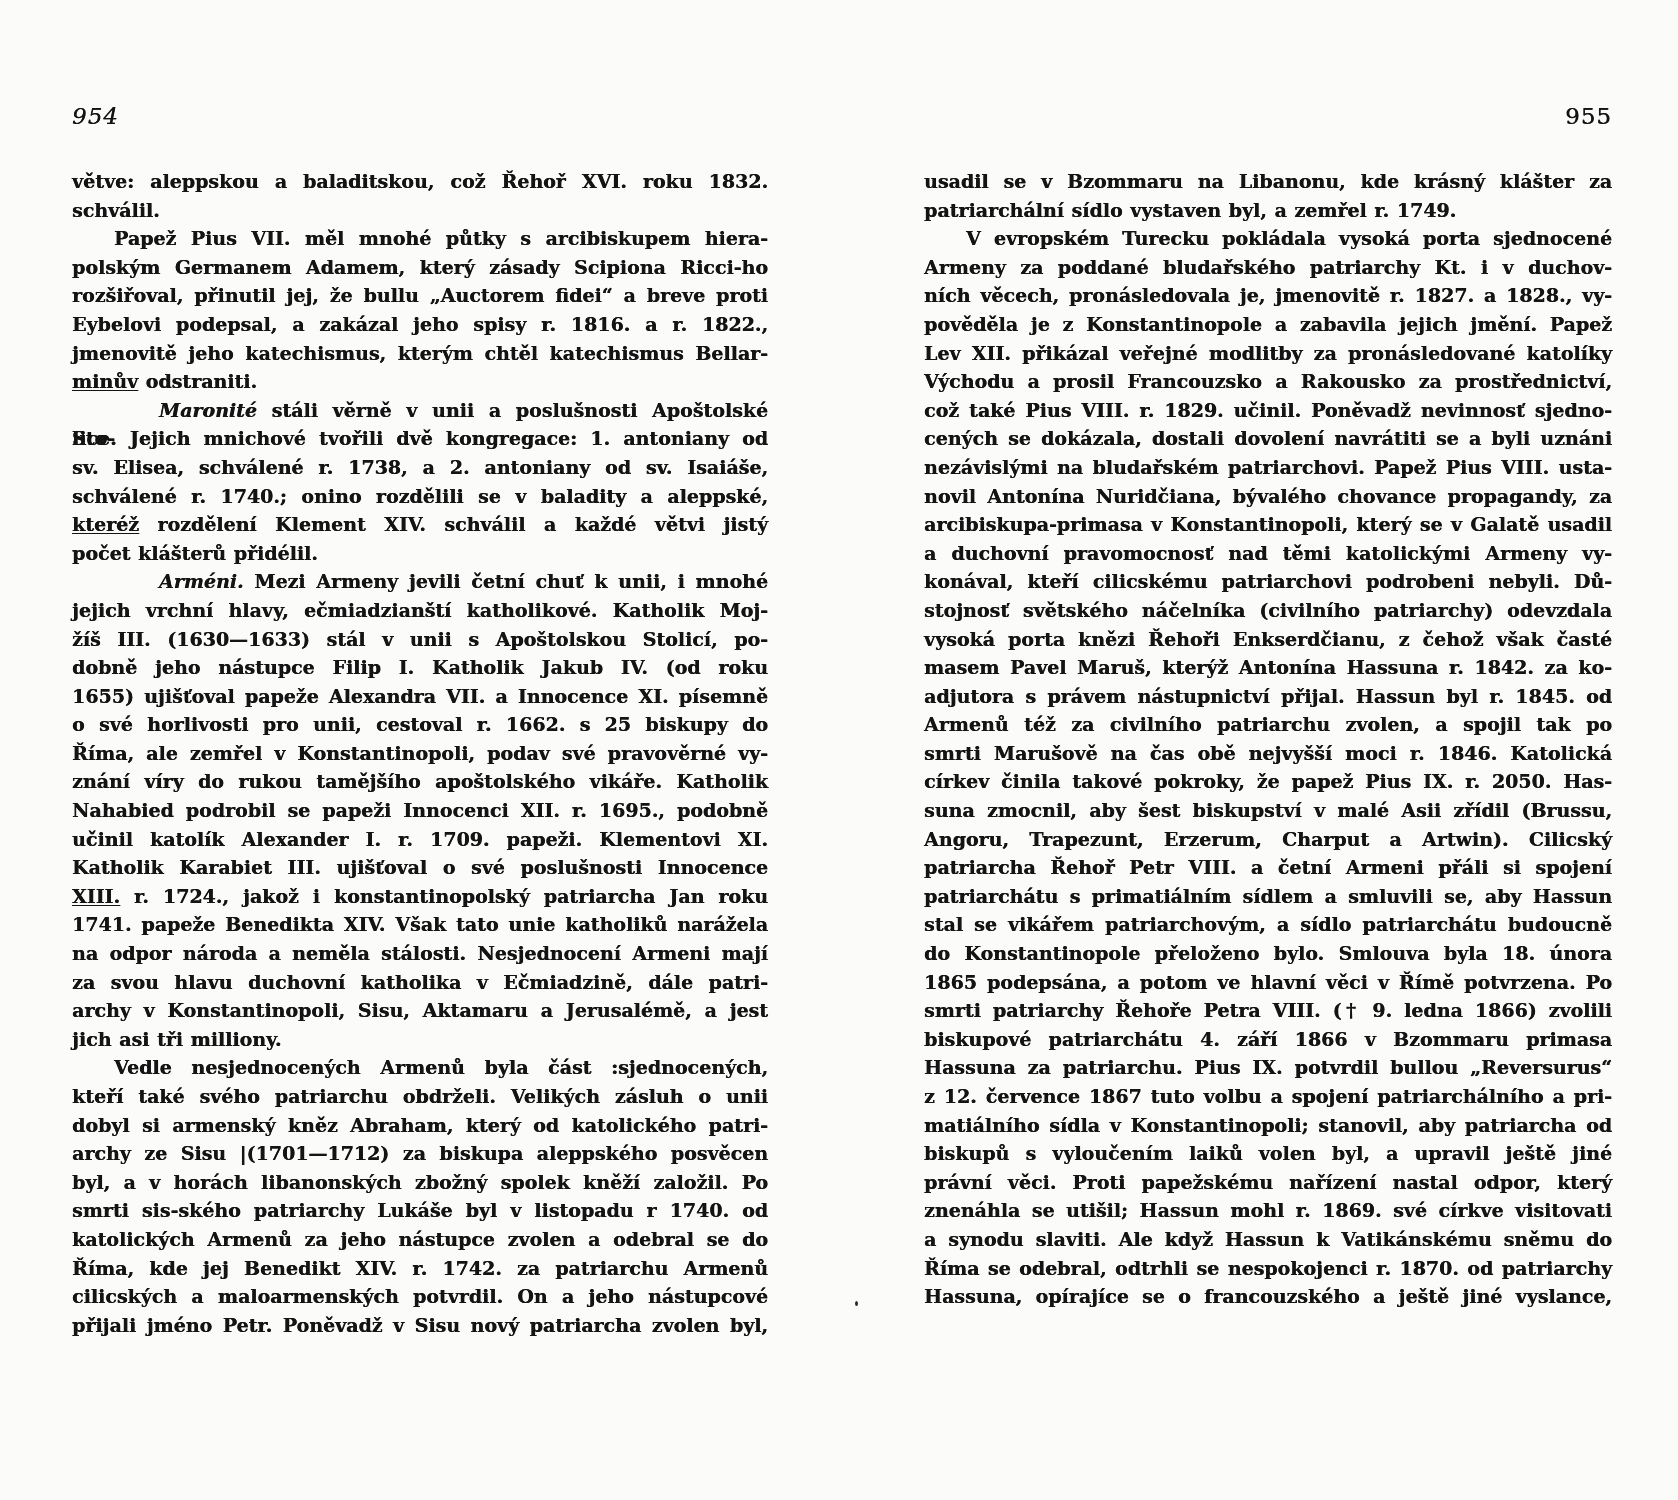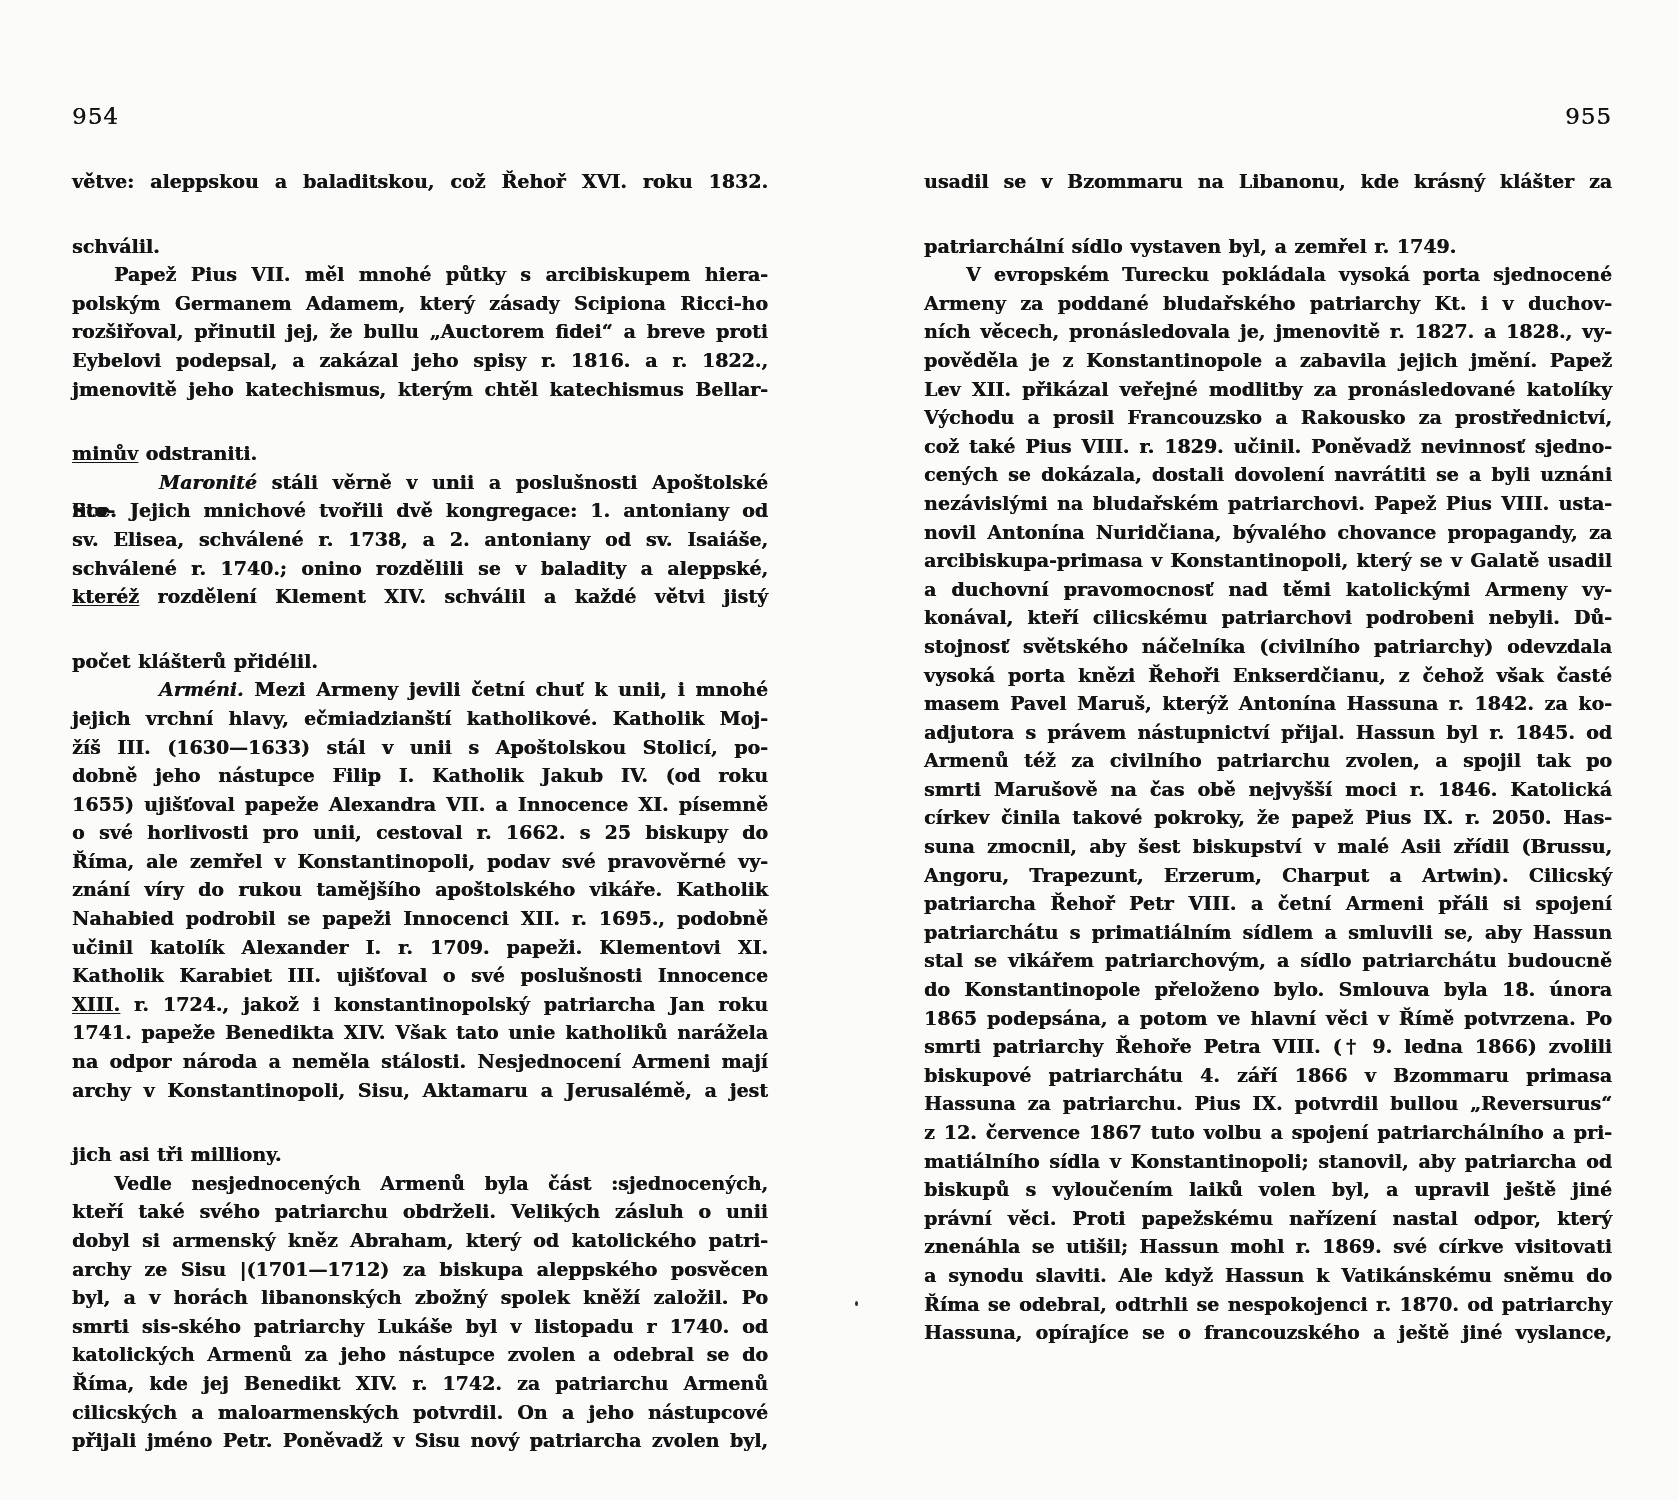--- a/index.html
+++ b/index.html
@@ -12,40 +12,40 @@
     color: #141414;
   }
   .spread { position: absolute; inset: 0; }
   .pagenum {
     position: absolute;
     top: 103px;
     font-size: 23px;
     letter-spacing: 1px;
     text-shadow: 0.35px 0 0 currentColor;
   }
-  .pagenum.pn-left  { left: 72px; }
+  .pagenum.pn-left  { left: 72px; font-style: italic; }
   .pagenum.pn-right { right: 66px; }
   .col {
     position: absolute;
     top: 167px;
     font-size: 19px;
     line-height: 28.6px;
     text-shadow: 0.35px 0 0 currentColor;
     word-spacing: 1px;
     font-weight: bold;
   }
   .col.col-left  { left: 72px;  width: 696px; }
   .col.col-right { left: 924px; width: 688px; }
   .line {
     height: 28.6px;
     text-align: justify;
     text-align-last: justify;
     overflow: visible;
   }
-  .line.end { text-align-last: left; margin-top: 36px; }
+  .line.end { text-align-last: left; }
   .line.ind { text-indent: 42px; }
   .line i { font-style: italic; margin-left: 45px; }
   .line .u { text-decoration: underline; text-underline-offset: 2px; }
   .speck {
     position: absolute;
     left: 855px; top: 1301px;
     width: 3px; height: 5px;
     background: #2a2a2a;
     border-radius: 50%;
   }
@@ -78,20 +78,21 @@
       <div class="line">1655) ujišťoval papeže Alexandra VII. a Innocence XI. písemně</div>
       <div class="line">o své horlivosti pro unii, cestoval r. 1662. s 25 biskupy do</div>
       <div class="line">Říma, ale zemřel v Konstantinopoli, podav své pravověrné vy-</div>
       <div class="line">znání víry do rukou tamějšího apoštolského vikáře. Katholik</div>
       <div class="line">Nahabied podrobil se papeži Innocenci XII. r. 1695., podobně</div>
       <div class="line">učinil katolík Alexander I. r. 1709. papeži. Klementovi XI.</div>
       <div class="line">Katholik Karabiet III. ujišťoval o své poslušnosti Innocence</div>
       <div class="line"><span class="u">XIII.</span> r. 1724., jakož i konstantinopolský patriarcha Jan roku</div>
       <div class="line">1741. papeže Benedikta XIV. Však tato unie katholiků narážela</div>
       <div class="line">na odpor národa a neměla stálosti. Nesjednocení Armeni mají</div>
+      <div class="line">za svou hlavu duchovní katholika v Ečmiadzině, dále patri-</div>
       <div class="line">archy v Konstantinopoli, Sisu, Aktamaru a Jerusalémě, a jest</div>
       <div class="line end">jich asi tři milliony.</div>
       <div class="line ind">Vedle nesjednocených Armenů byla část :sjednocených,</div>
       <div class="line">kteří také svého patriarchu obdrželi. Velikých zásluh o unii</div>
       <div class="line">dobyl si armenský kněz Abraham, který od katolického patri-</div>
       <div class="line">archy ze Sisu |(1701—1712) za biskupa aleppského posvěcen</div>
       <div class="line">byl, a v horách libanonských zbožný spolek kněží založil. Po</div>
       <div class="line">smrti sis-ského patriarchy Lukáše byl v listopadu r 1740. od</div>
       <div class="line">katolických Armenů za jeho nástupce zvolen a odebral se do</div>
       <div class="line">Říma, kde jej Benedikt XIV. r. 1742. za patriarchu Armenů</div>

